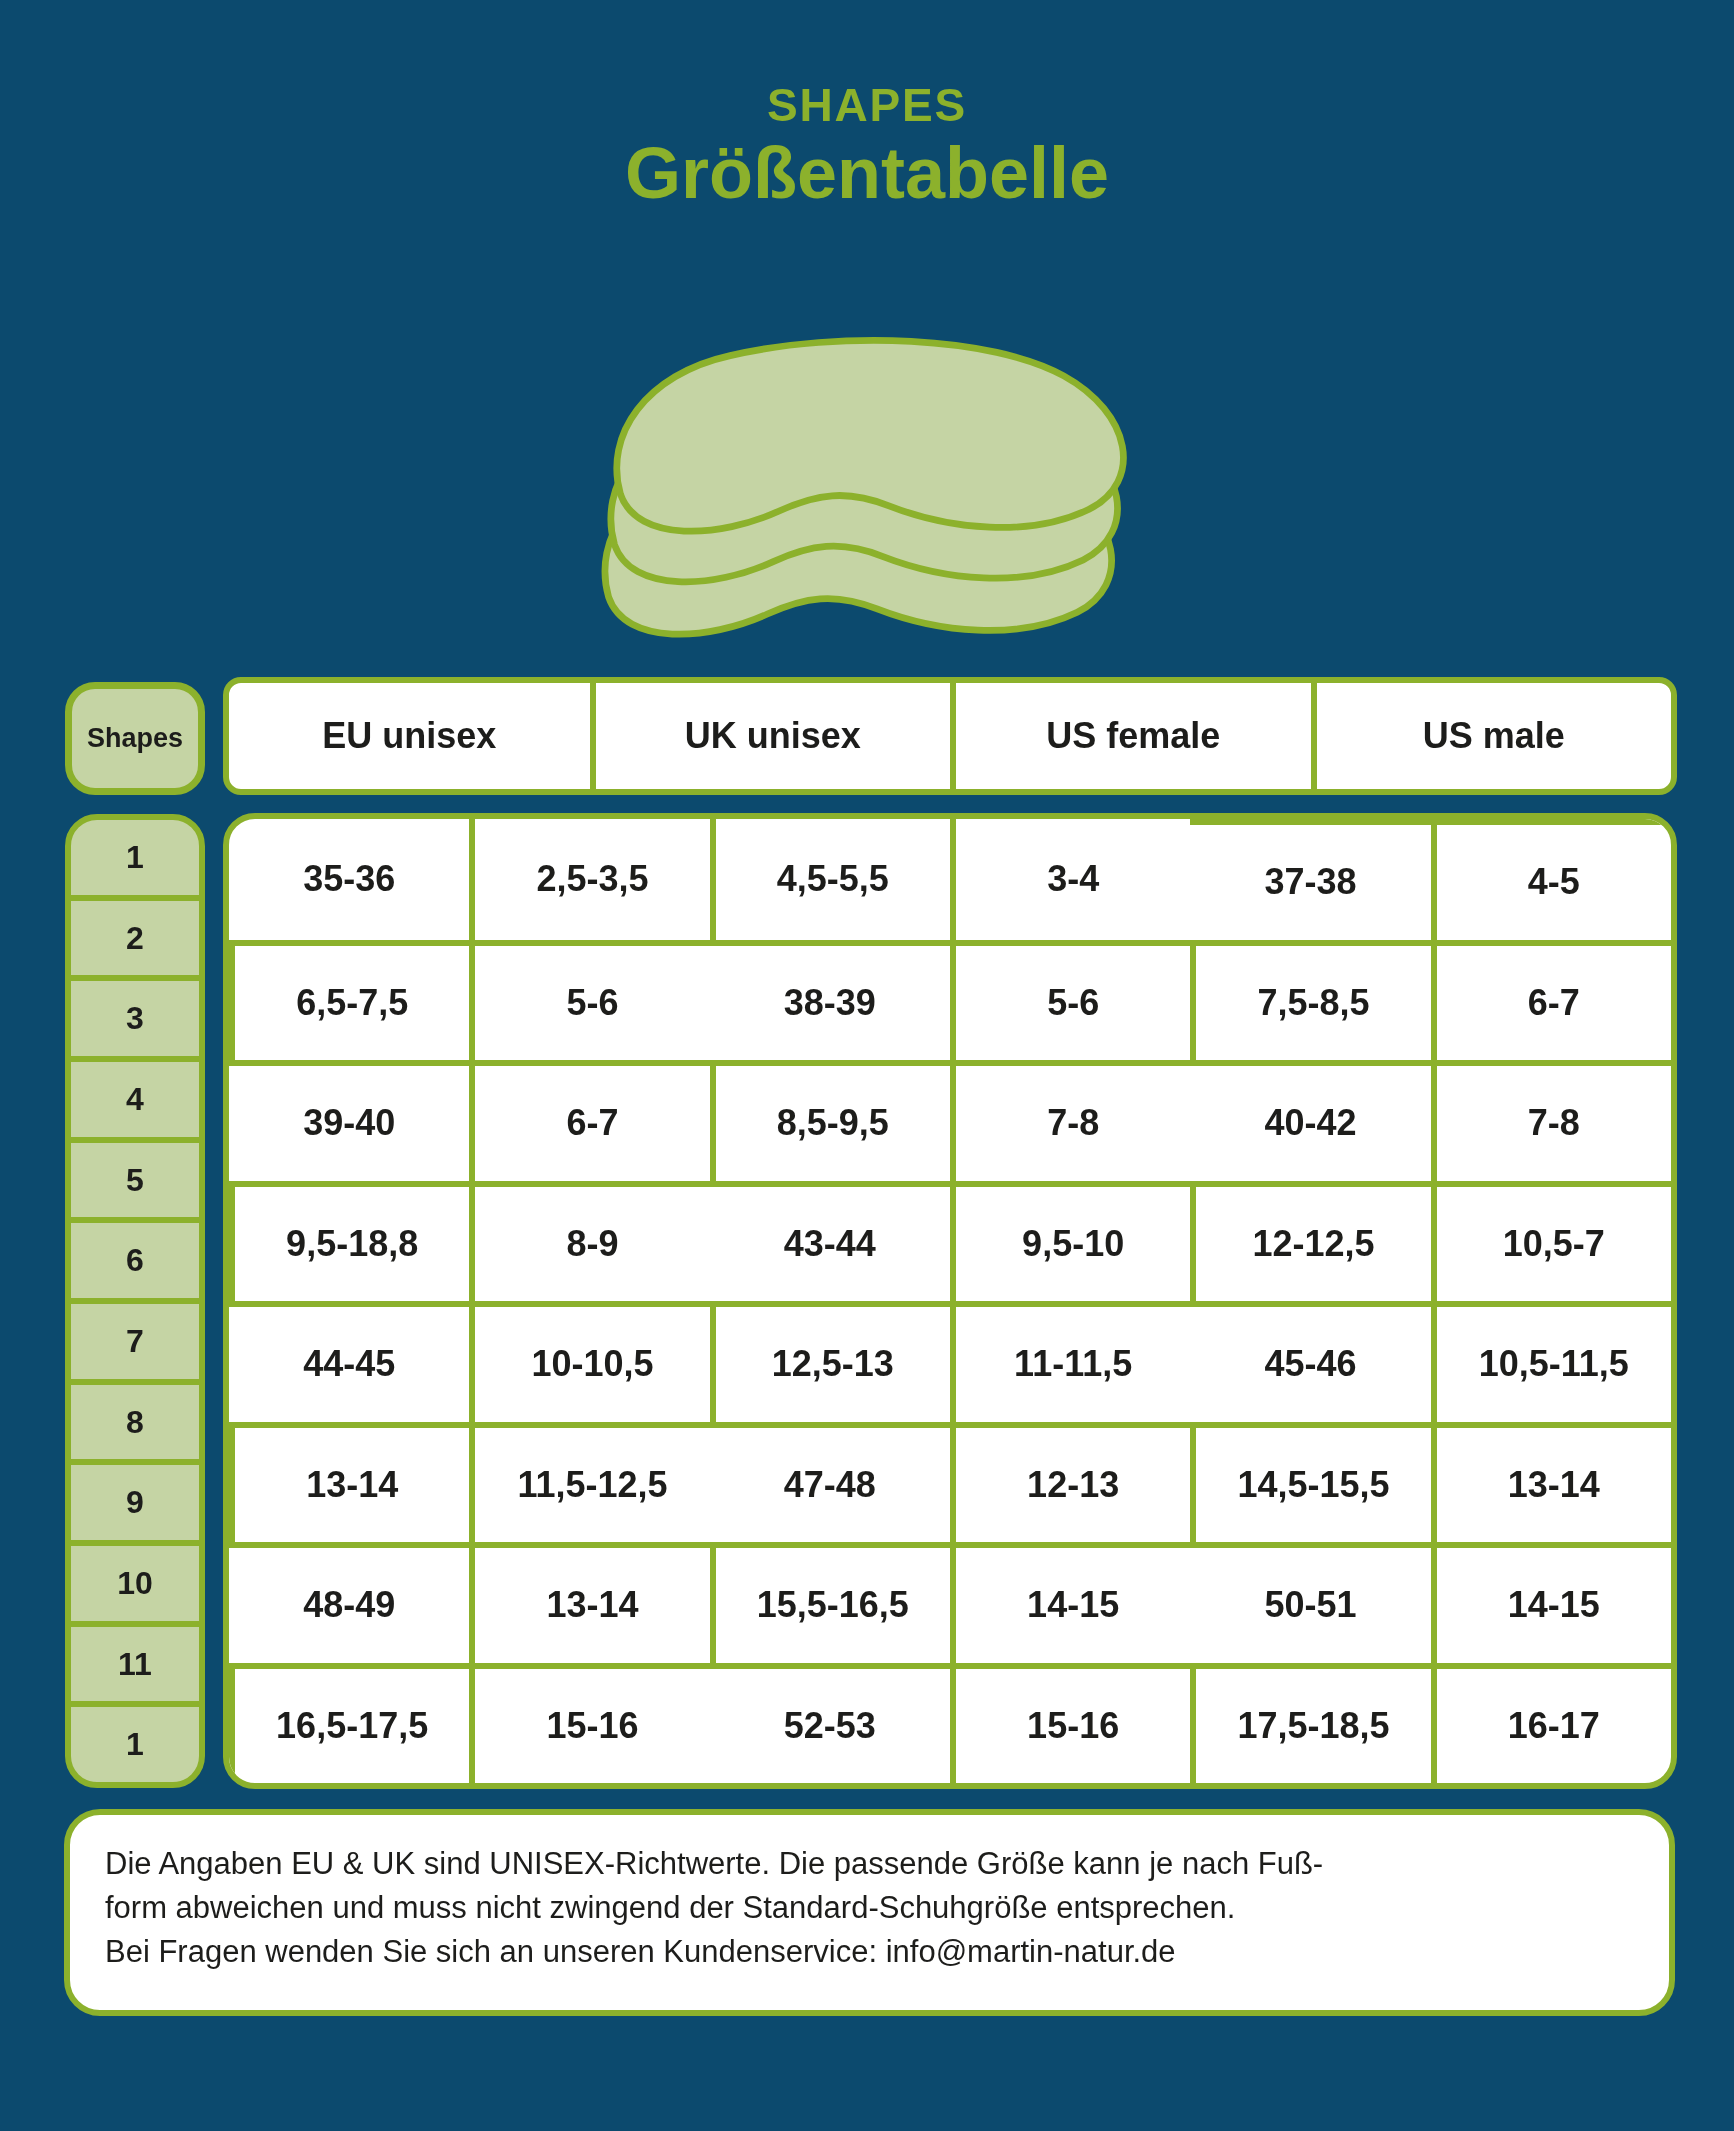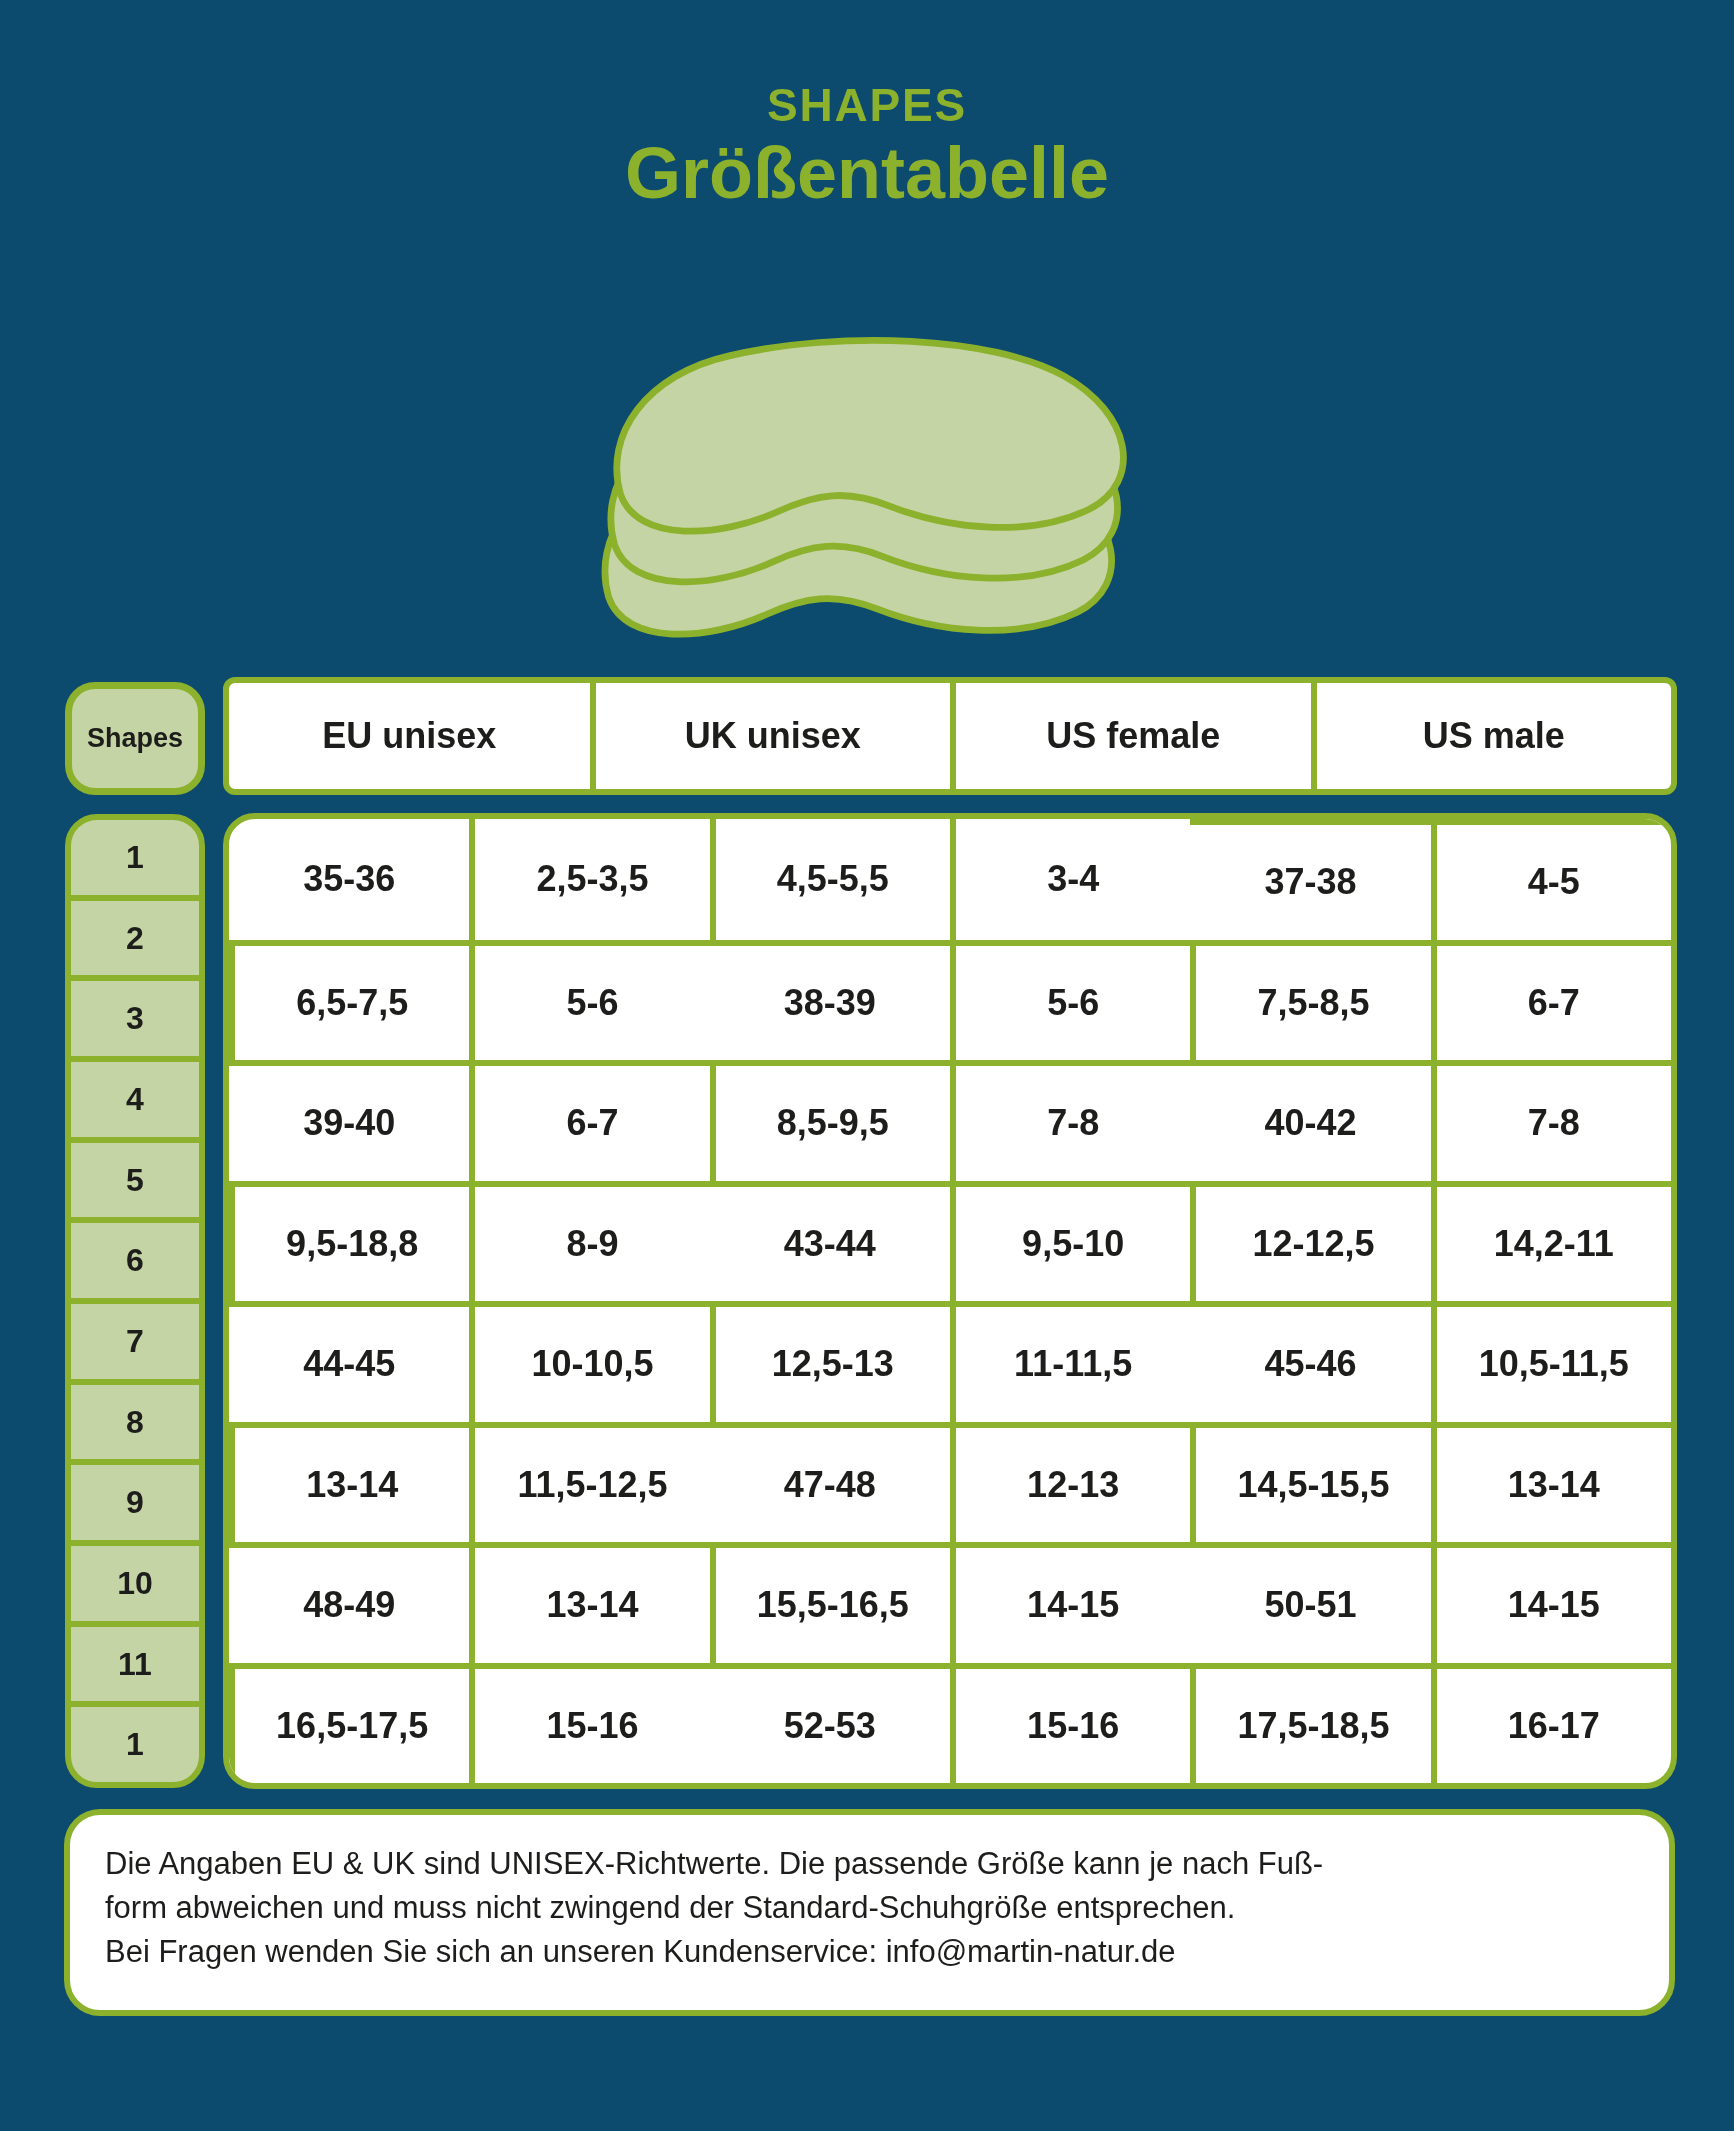--- a/index.html
+++ b/index.html
@@ -39,21 +39,21 @@
     background:var(--sage);
     border:7.1px solid var(--green);
     border-radius:30px;
     display:flex;align-items:center;justify-content:center;
     font-size:27px;font-weight:700;
   }
   .head-row{
     position:absolute;left:223px;top:677px;width:1454px;height:118px;
     background:#fff;
     border:6.2px solid var(--green);
-    border-radius:12px;
+    border-radius:18px;
     display:grid;grid-template-columns:repeat(4,1fr);
     overflow:hidden;
   }
   .head-cell{
     display:flex;align-items:center;justify-content:center;
     font-size:36px;font-weight:700;
   }
   
   .num-col{
     position:absolute;left:65px;top:814px;width:140px;height:974px;
@@ -155,21 +155,21 @@
       <div class="body-cell bl bt">6-7</div>
       <div class="body-cell bl bt">8,5-9,5</div>
       <div class="body-cell bl bt">7-8</div>
       <div class="body-cell bt">40-42</div>
       <div class="body-cell bl bt">7-8</div>
       <div class="body-cell bl bt">9,5-18,8</div>
       <div class="body-cell bl bt">8-9</div>
       <div class="body-cell bt">43-44</div>
       <div class="body-cell bl bt">9,5-10</div>
       <div class="body-cell bl bt">12-12,5</div>
-      <div class="body-cell bl bt">14,2-11</div>
+      <div class="body-cell bl bt">10,5-7</div>
       <div class="body-cell bt">44-45</div>
       <div class="body-cell bl bt">10-10,5</div>
       <div class="body-cell bl bt">12,5-13</div>
       <div class="body-cell bl bt">11-11,5</div>
       <div class="body-cell bt">45-46</div>
       <div class="body-cell bl bt">10,5-11,5</div>
       <div class="body-cell bl bt">13-14</div>
       <div class="body-cell bl bt">11,5-12,5</div>
       <div class="body-cell bt">47-48</div>
       <div class="body-cell bl bt">12-13</div>

